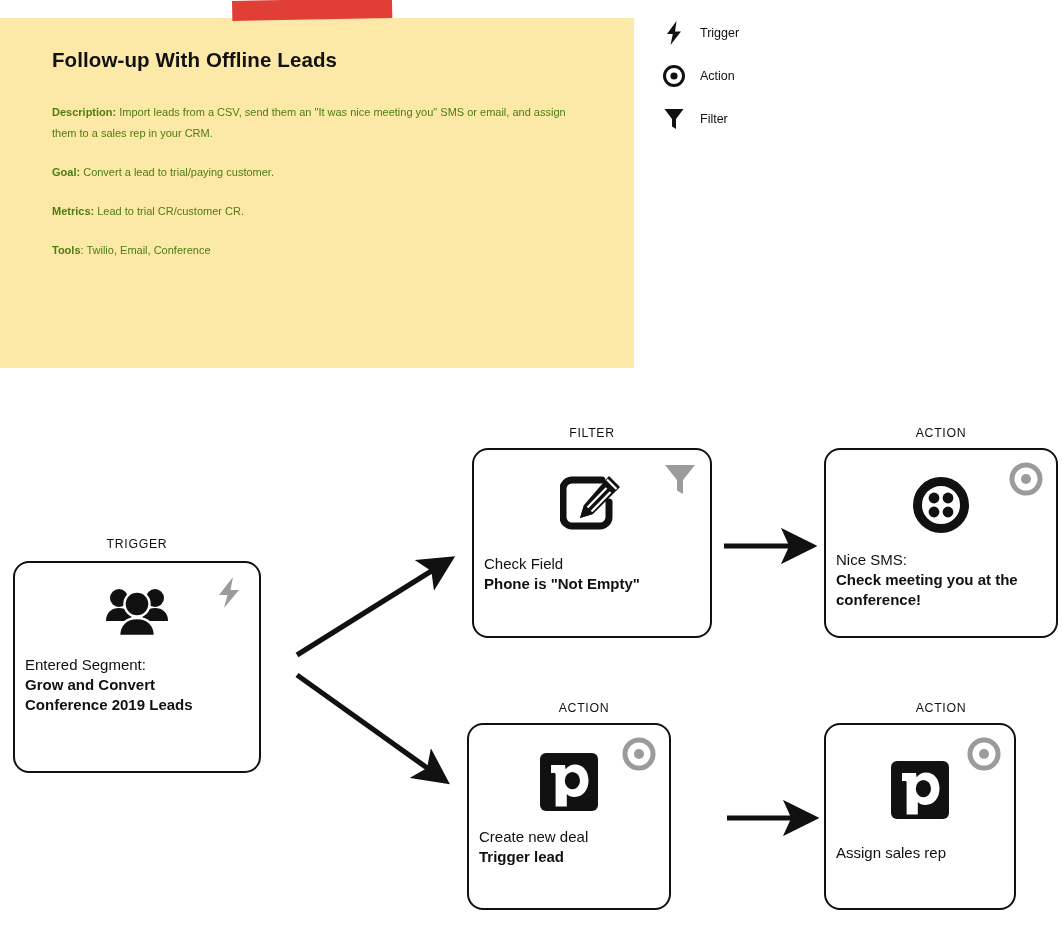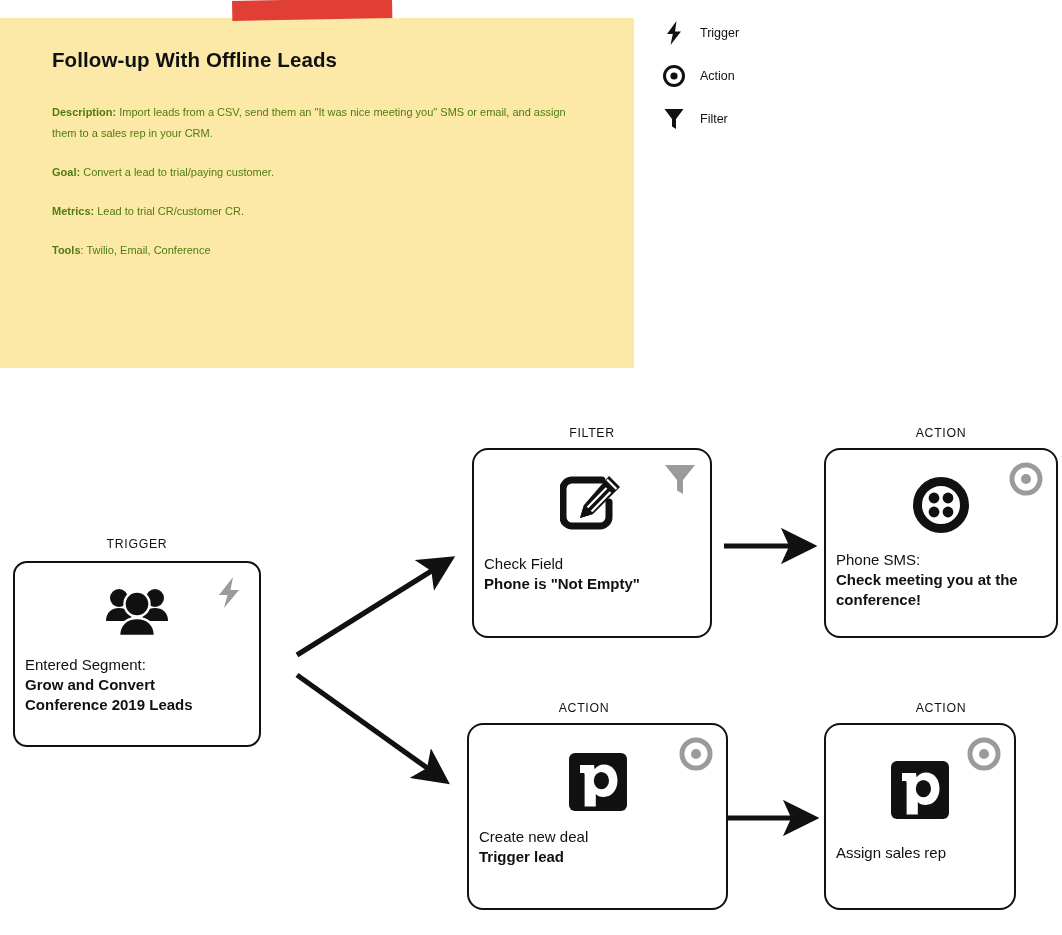--- a/index.html
+++ b/index.html
@@ -114,24 +114,24 @@
   .node-text {
     position: absolute;
     left: 10px; right: 2px;
     font-size: 15px;
     line-height: 20px;
     color: #111;
   }
   .node-text b { font-weight: bold; }
 
   
-  #node-trigger      { left: 13px;  top: 561px; width: 248px; height: 186px; border-radius: 14px; }
+  #node-trigger      { left: 13px;  top: 561px; width: 248px; height: 212px; }
   #node-filter       { left: 472px; top: 448px; width: 240px; height: 190px; }
   #node-sms          { left: 824px; top: 448px; width: 234px; height: 190px; }
-  #node-deal         { left: 467px; top: 723px; width: 261px; height: 187px; padding-left: 17px; }
+  #node-deal         { left: 467px; top: 723px; width: 204px; height: 187px; padding-left: 17px; }
   #node-assign       { left: 824px; top: 723px; width: 192px; height: 187px; }
 
   #cap-trigger { left: 13px;  top: 537px; width: 248px; }
   #cap-filter  { left: 472px; top: 426px; width: 240px; }
   #cap-sms     { left: 824px; top: 426px; width: 234px; }
   #cap-deal    { left: 467px; top: 701px; width: 234px; }
   #cap-assign  { left: 824px; top: 701px; width: 234px; }
 
   svg.conn { position: absolute; left: 0; top: 0; overflow: visible; pointer-events: none; }
 </style>
@@ -260,21 +260,21 @@
     <span class="node-icon" style="top:27px">
       <svg width="56" height="56" viewBox="0 0 56 56">
         <circle cx="28" cy="28" r="23.5" fill="none" stroke="#111" stroke-width="9"></circle>
         <circle cx="21" cy="21" r="5.4" fill="#111"></circle>
         <circle cx="35" cy="21" r="5.4" fill="#111"></circle>
         <circle cx="21" cy="35" r="5.4" fill="#111"></circle>
         <circle cx="35" cy="35" r="5.4" fill="#111"></circle>
       </svg>
     </span>
     <div class="node-text" style="top:100px">
-      <div>Phone SMS:</div>
+      <div>Nice SMS:</div>
       <div><b>Check meeting you at the</b></div>
       <div><b>conference!</b></div>
     </div>
   </div>
 
   <div class="node-cap" id="cap-deal">ACTION</div>
   <div class="node" id="node-deal">
     <span class="node-badge">
       <svg width="34" height="34" viewBox="0 0 34 34">
           <circle cx="17" cy="17" r="14" fill="none" stroke="#9B9B9B" stroke-width="5"></circle>

